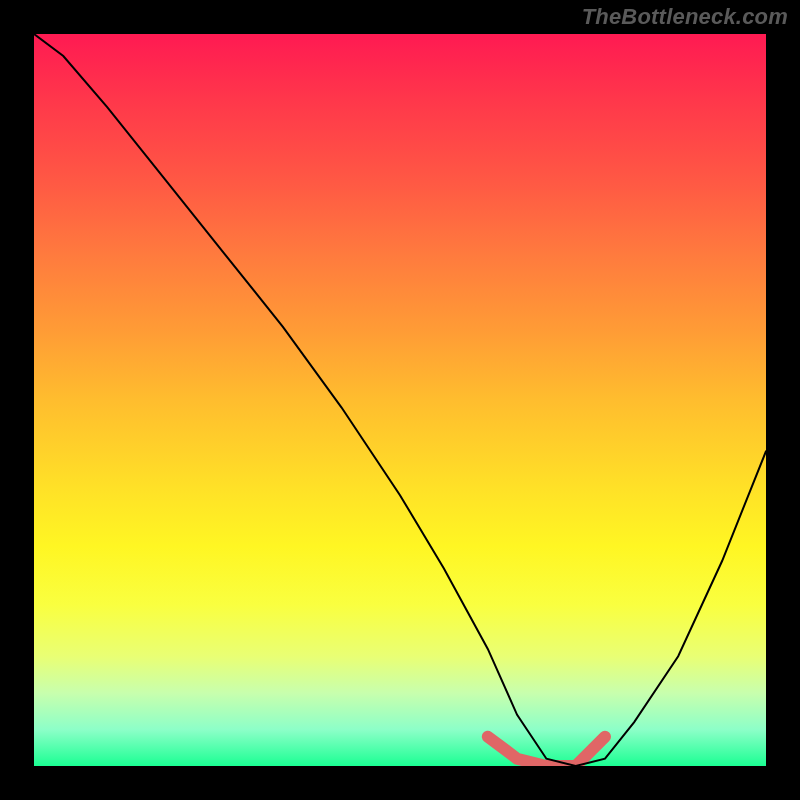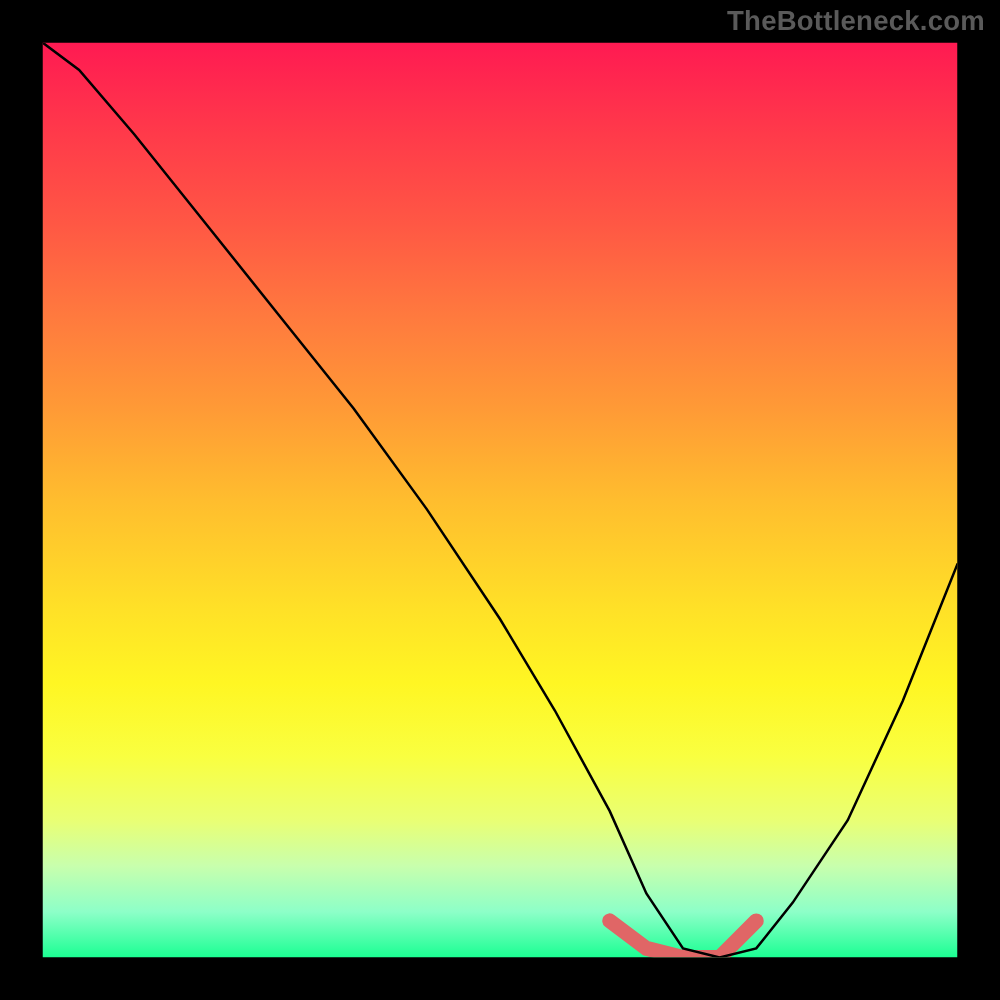--- a/index.html
+++ b/index.html
@@ -2,20 +2,21 @@
 <html><head>
 <meta charset="utf-8">
 <style>
   * { margin: 0; padding: 0; box-sizing: border-box; }
   html, body { width: 800px; height: 800px; background: #000; overflow: hidden; }
   .frame {
     position: relative;
     width: 800px;
     height: 800px;
     background: #000;
+    font-style: italic;
   }
   .watermark {
     position: absolute;
     top: 4px;
     right: 12px;
     font-family: Arial, Helvetica, sans-serif;
     font-size: 22px;
     font-weight: 600;
     color: #5a5a5a;
     letter-spacing: 0.2px;

